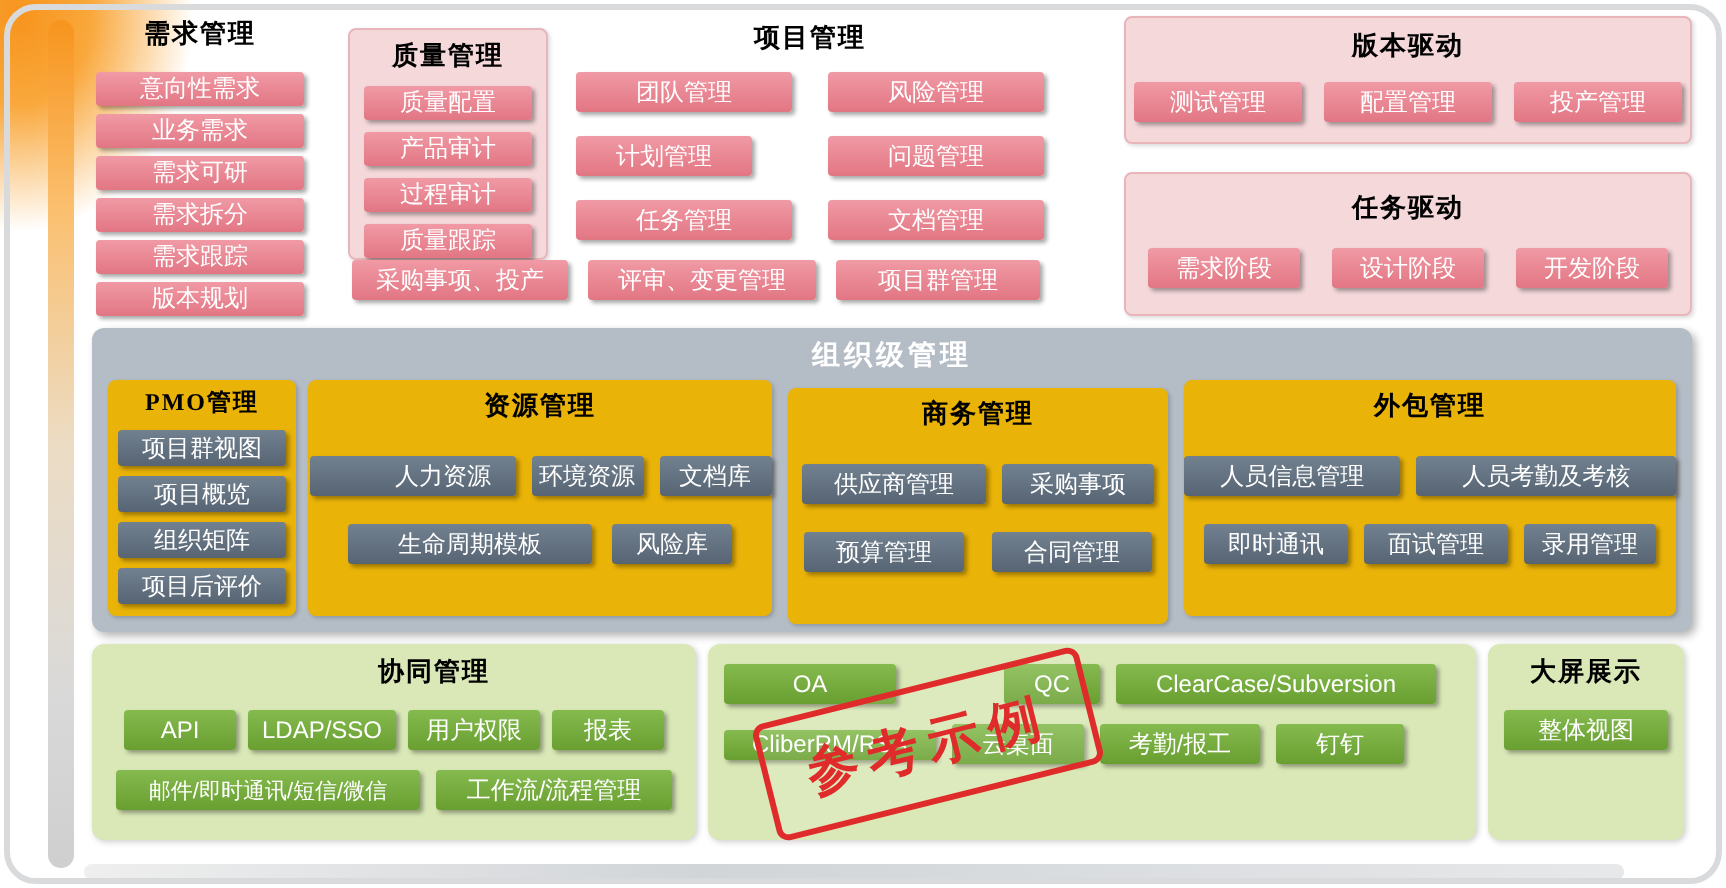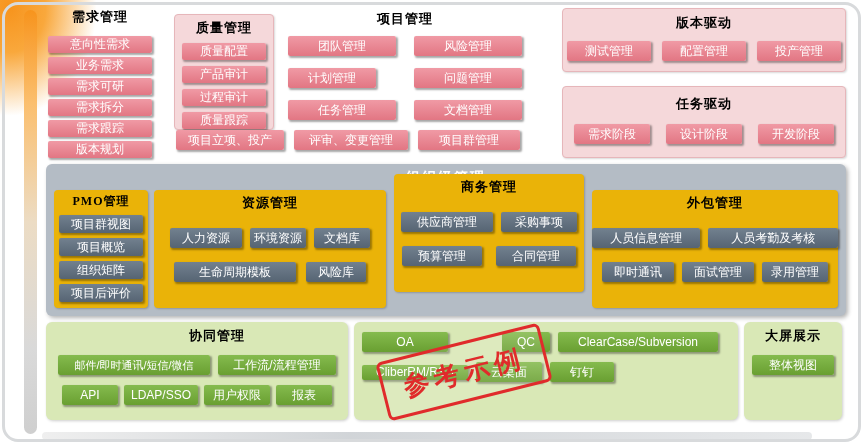--- a/index.html
+++ b/index.html
@@ -87,21 +87,21 @@
       <div class="box pink" style="width:88px;height:20px;">计划管理</div>
       <div class="box pink" style="width:108px;height:20px;">任务管理</div>
     </div>
     <div class="col" style="gap:12px;">
       <div class="box pink" style="width:108px;height:20px;">风险管理</div>
       <div class="box pink" style="width:108px;height:20px;">问题管理</div>
       <div class="box pink" style="width:108px;height:20px;">文档管理</div>
     </div>
   </div>
   <div class="sec row" style="left:176px;top:130px;gap:10px;">
-    <div class="box pink" style="width:108px;height:20px;">项目立项、投产</div>
+    <div class="box pink" style="width:108px;height:20px;">采购事项、投产</div>
     <div class="box pink" style="width:114px;height:20px;">评审、变更管理</div>
     <div class="box pink" style="width:102px;height:20px;">项目群管理</div>
   </div>
 
   <div class="sec pink-panel" style="left:562px;top:8px;width:284px;height:64px;">
     <div class="ttl" style="margin-top:5px;">版本驱动</div>
     <div class="row" style="margin-top:9px;gap:11px;">
       <div class="box pink" style="width:84px;height:20px;">测试管理</div>
       <div class="box pink" style="width:84px;height:20px;">配置管理</div>
       <div class="box pink" style="width:84px;height:20px;">投产管理</div>
@@ -124,31 +124,31 @@
       <div class="ttl sm" style="margin-top:3px;">PMO管理</div>
       <div class="box dark" style="width:84px;height:18px;margin:5px auto 0;">项目群视图</div>
       <div class="box dark" style="width:84px;height:18px;margin:5px auto 0;">项目概览</div>
       <div class="box dark" style="width:84px;height:18px;margin:5px auto 0;">组织矩阵</div>
       <div class="box dark" style="width:84px;height:18px;margin:5px auto 0;">项目后评价</div>
     </div>
 
     <div class="gray-sub" style="left:108px;top:26px;width:232px;height:118px;">
       <div class="ttl" style="margin-top:4px;">资源管理</div>
       <div class="row" style="margin-top:16px;gap:8px;">
-        <div class="box dark" style="width:72px;height:20px;">人力资源</div>
+        <div class="box dark" style="width:72px;height:20px;padding-left:31px;">人力资源</div>
         <div class="box dark" style="width:56px;height:20px;">环境资源</div>
         <div class="box dark" style="width:56px;height:20px;">文档库</div>
       </div>
       <div class="row" style="margin-top:14px;gap:10px;">
         <div class="box dark" style="width:122px;height:20px;">生命周期模板</div>
         <div class="box dark" style="width:60px;height:20px;">风险库</div>
       </div>
     </div>
 
-    <div class="gray-sub" style="left:348px;top:10px;width:190px;height:118px;">
+    <div class="gray-sub" style="left:348px;top:30px;width:190px;height:118px;">
       <div class="ttl" style="margin-top:4px;">商务管理</div>
       <div class="row" style="margin-top:16px;gap:8px;">
         <div class="box dark" style="width:92px;height:20px;">供应商管理</div>
         <div class="box dark" style="width:76px;height:20px;">采购事项</div>
       </div>
       <div class="row" style="margin-top:14px;gap:14px;">
         <div class="box dark" style="width:80px;height:20px;">预算管理</div>
         <div class="box dark" style="width:80px;height:20px;">合同管理</div>
       </div>
     </div>
@@ -162,41 +162,42 @@
       <div class="row" style="margin-top:14px;gap:8px;">
         <div class="box dark" style="width:72px;height:20px;">即时通讯</div>
         <div class="box dark" style="width:72px;height:20px;">面试管理</div>
         <div class="box dark" style="width:66px;height:20px;">录用管理</div>
       </div>
     </div>
   </div>
 
   <div class="sec green-panel" style="left:46px;top:322px;width:302px;height:98px;">
     <div class="ttl" style="margin-top:5px;padding-left:40px;">协同管理</div>
-    <div class="row" style="margin-top:10px;gap:8px;">
-      <div class="box green sm-txt" style="width:152px;height:20px;">邮件/即时通讯/短信/微信</div>
-      <div class="box green" style="width:118px;height:20px;">工作流/流程管理</div>
-    </div>
     <div class="row" style="margin-top:10px;gap:6px;">
       <div class="box green" style="width:56px;height:20px;">API</div>
       <div class="box green" style="width:74px;height:20px;">LDAP/SSO</div>
       <div class="box green" style="width:66px;height:20px;">用户权限</div>
       <div class="box green" style="width:56px;height:20px;">报表</div>
     </div>
+    <div class="row" style="margin-top:10px;gap:8px;">
+      <div class="box green sm-txt" style="width:152px;height:20px;">邮件/即时通讯/短信/微信</div>
+      <div class="box green" style="width:118px;height:20px;">工作流/流程管理</div>
+    </div>
   </div>
 
   <div class="sec green-panel" style="left:354px;top:322px;width:384px;height:98px;">
     <div class="row" style="margin-top:10px;gap:8px;justify-content:flex-start;padding-left:8px;">
       <div class="box green" style="width:86px;height:20px;">OA</div>
       <div class="box green" style="width:48px;height:20px;margin-left:46px;">QC</div>
       <div class="box green" style="width:160px;height:20px;">ClearCase/Subversion</div>
     </div>
     <div class="row" style="margin-top:10px;gap:8px;justify-content:flex-start;padding-left:8px;">
       <div class="box green" style="width:106px;height:15px;">CliberRM/RSA</div>
       <div class="box green" style="width:66px;height:20px;">云桌面</div>
+      <div class="box green" style="width:80px;height:20px;">考勤/报工</div>
       <div class="box green" style="width:64px;height:20px;">钉钉</div>
     </div>
   </div>
 
   <div class="sec green-panel" style="left:744px;top:322px;width:98px;height:98px;">
     <div class="ttl" style="margin-top:5px;">大屏展示</div>
     <div class="box green" style="width:82px;height:20px;margin:10px auto 0;">整体视图</div>
   </div>
 
   <div class="stamp">参考示例</div>

